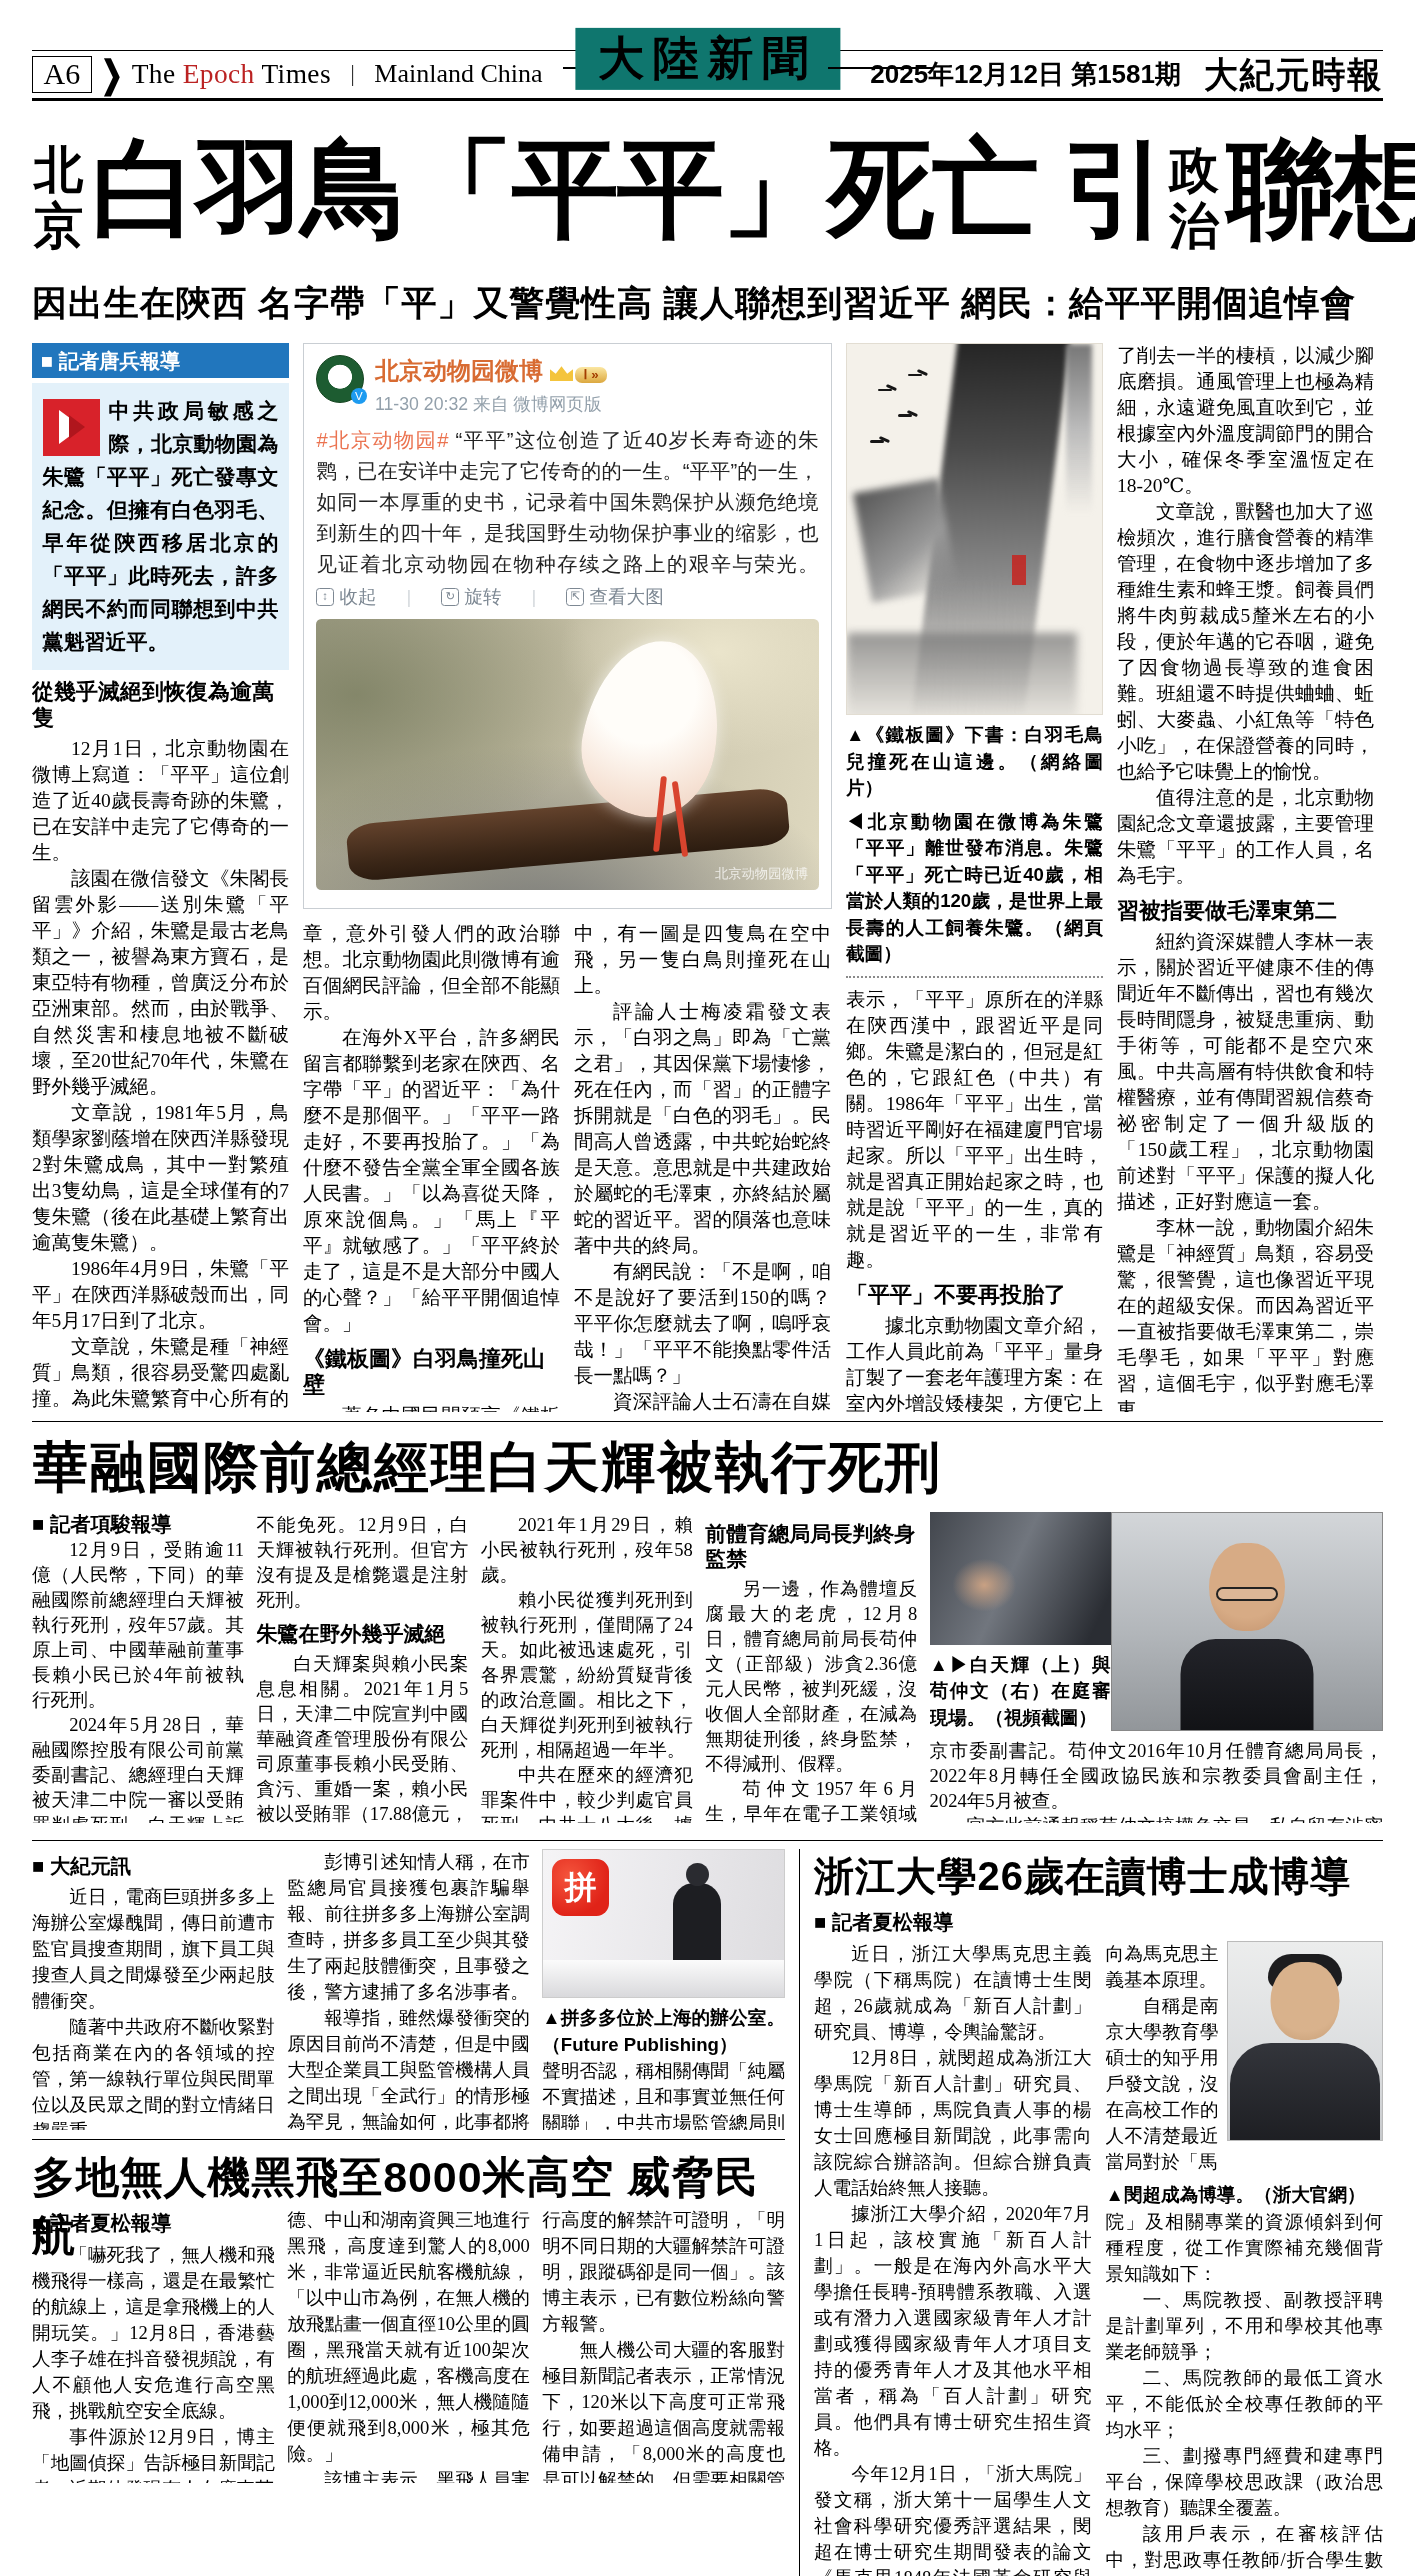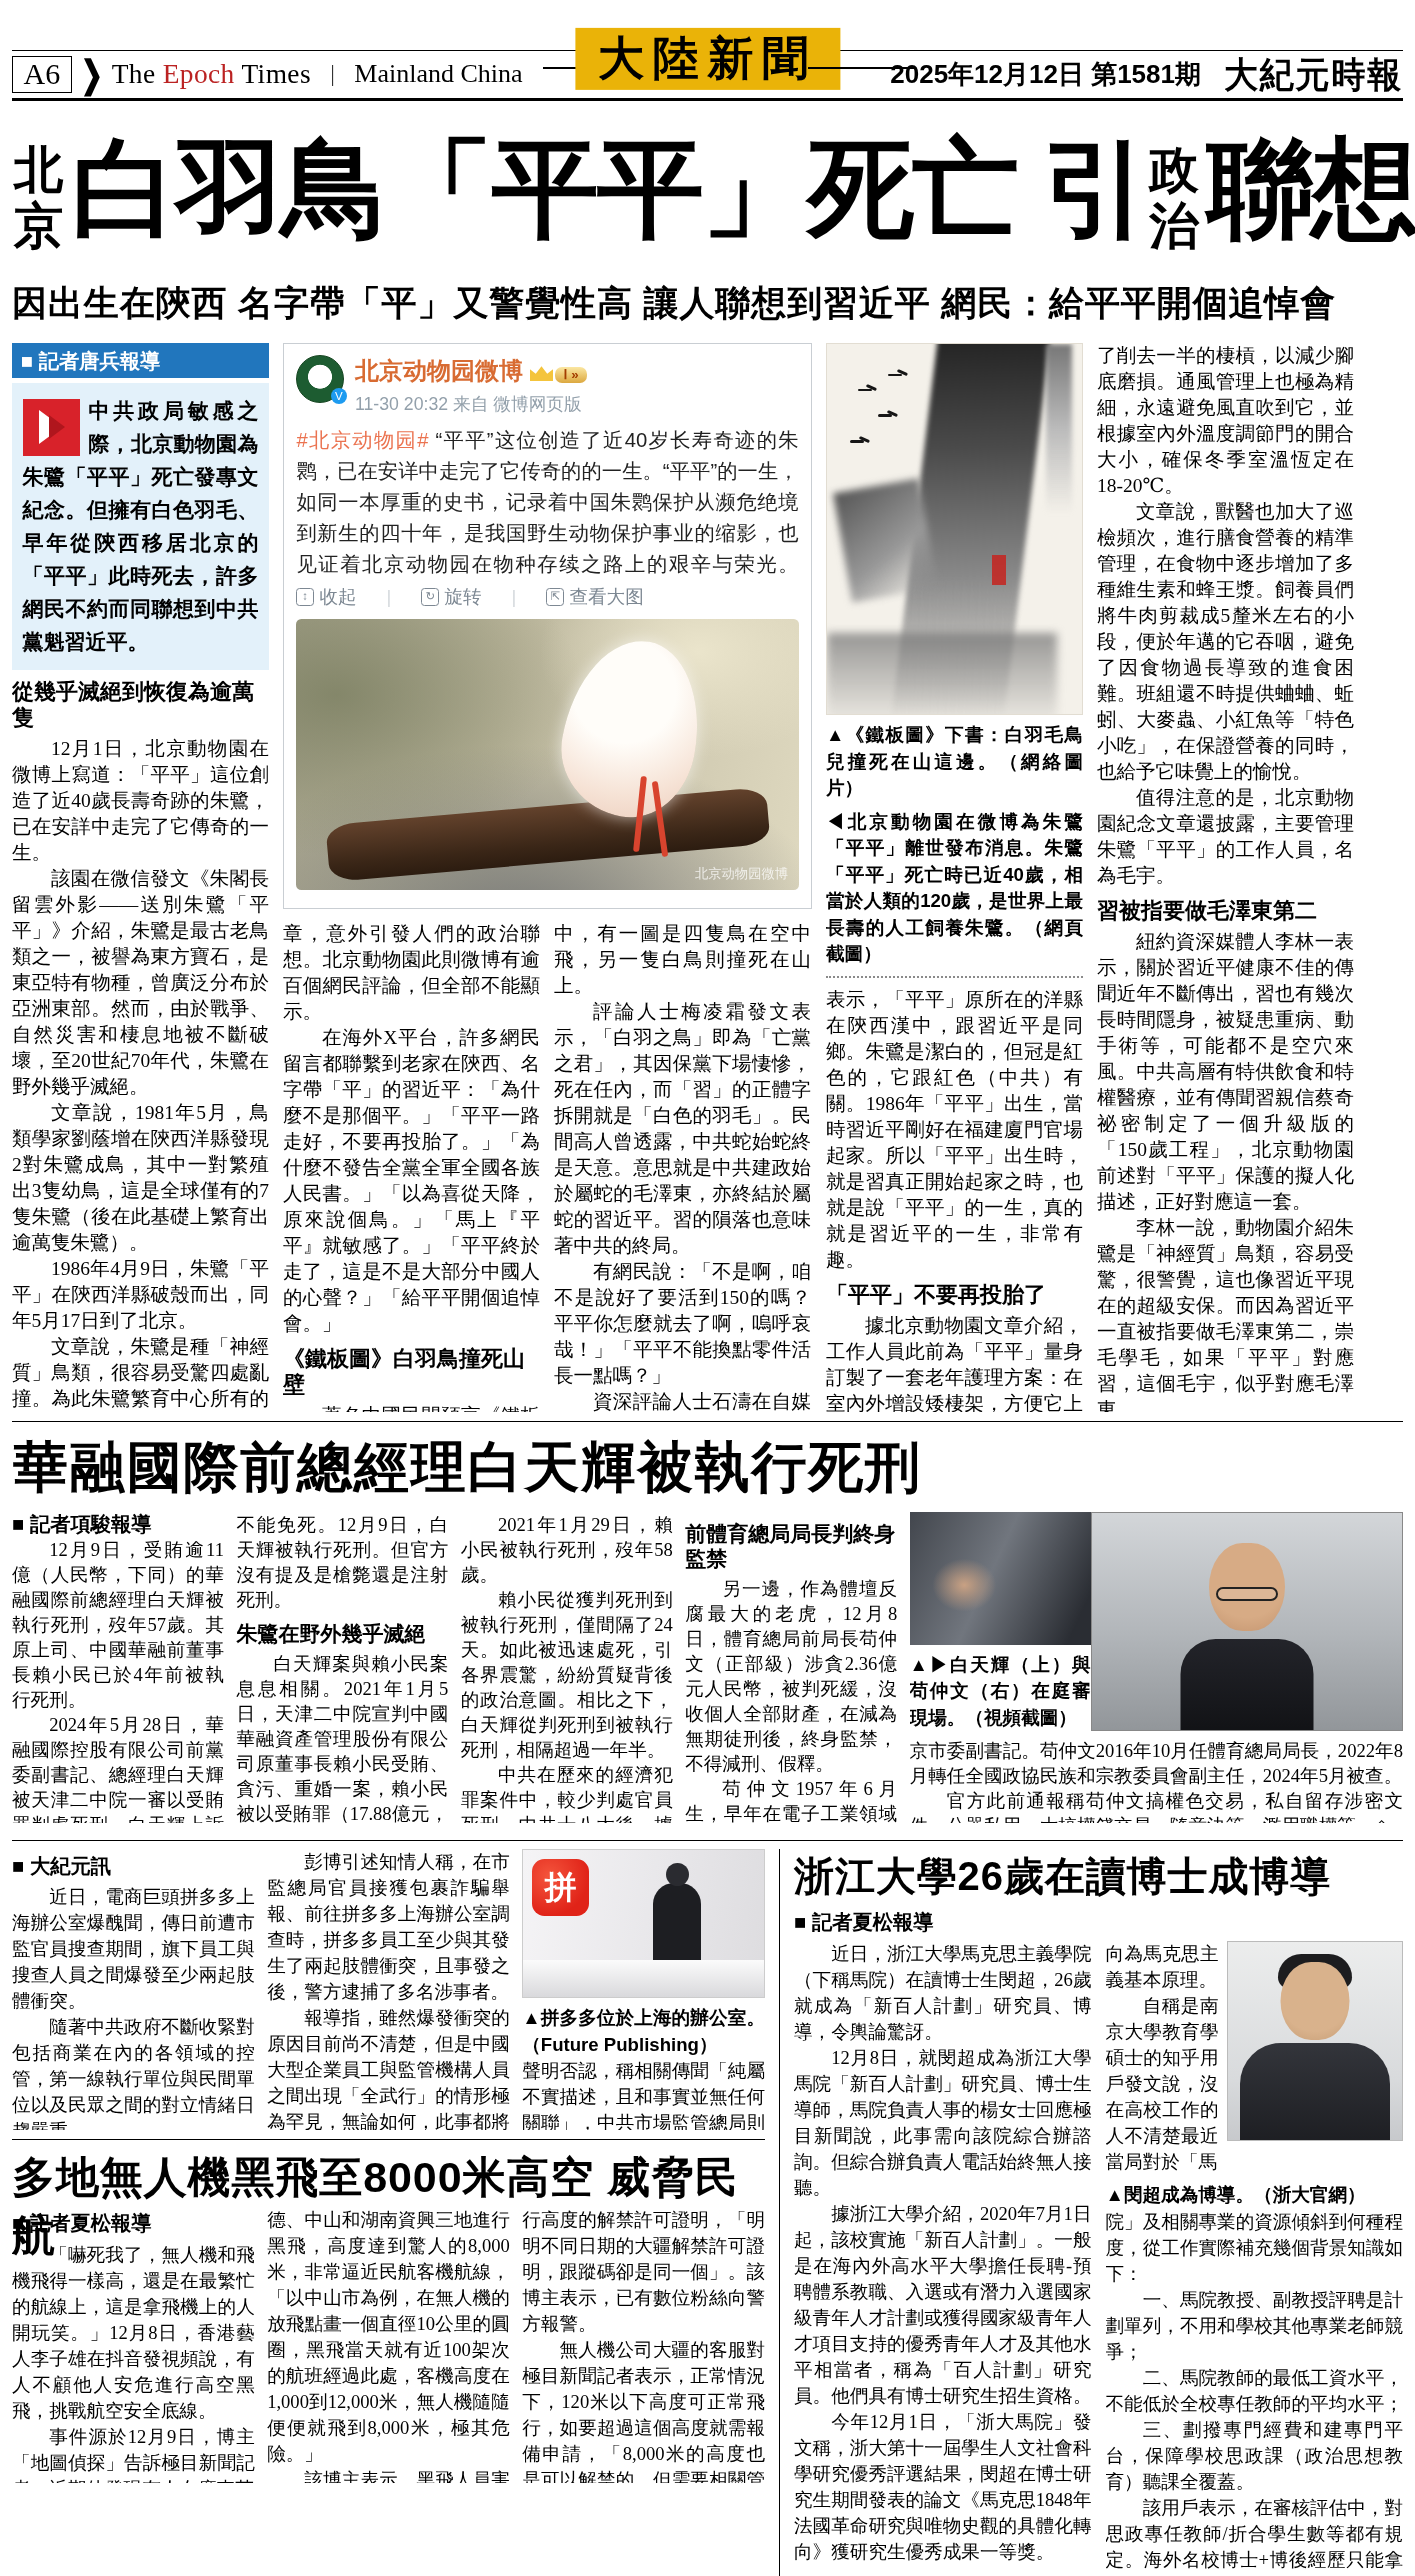--- a/index.html
+++ b/index.html
@@ -1,30 +1,30 @@
 <!DOCTYPE html>
 <html style="font-size:14px"><head>
 <meta charset="utf-8">
 <style>
   * { margin:0; padding:0; box-sizing:border-box; }
   html,body { background:#fff; }
   body { width:1415px; font-family:"Liberation Serif","DejaVu Serif",serif; color:#000; }
-  .page { width:1415px; height:2576px; padding:0 12px; overflow:hidden; position:relative; background:#fff; }
+  .page { width:1415px; height:2576px; padding:0 32px; overflow:hidden; position:relative; background:#fff; }
 
   
   .masthead { margin-top:50px; border-top:1.8px solid #000; border-bottom:3.5px solid #000;
               height:51px; display:flex; align-items:center; position:relative; }
   .mast-left { display:flex; align-items:center; gap:8.8px; padding:3.5px 0; }
   .a6-box { border:1.8px solid #000; font-family:"Liberation Serif",serif; font-size:30px; padding:0 10.6px 1.8px; }
   .a6-chev { font-size:26.5px; font-weight:bold; transform:scaleY(1.4); display:inline-block; }
   .mast-logo { font-size:27.4px; font-family:"Liberation Serif",serif; letter-spacing:0.4px; }
   .mast-logo .epoch { color:#b22; }
   .mast-sep { margin:0 10.6px; font-size:23px; color:#333; }
   .mast-section-en { font-size:26px; }
-  .mast-center { position:absolute; left:50%; transform:translate(-50%,-26%); background:#eab308;
+  .mast-center { position:absolute; left:50%; transform:translate(-50%,-26%); background:#0f766e;
                  padding:0 23px; font-size:46px; font-weight:900; letter-spacing:8.8px;
                  font-family:"Liberation Sans",sans-serif; }
   .mast-line { position:absolute; top:16px; height:1.8px; background:#000; width:106px; }
   .mast-right { margin-left:auto; display:flex; align-items:center; gap:23px; }
   .mast-date { font-size:26px; font-weight:bold; font-family:"Liberation Sans",sans-serif; }
   .mast-cn-logo { font-size:34px; font-weight:900; letter-spacing:1.8px; font-family:"DejaVu Serif",serif; transform:scaleY(1.05); }
 
   
   .main-headline { margin-top:14px; height:156px; white-space:nowrap; font-weight:900;
                    font-size:108px; line-height:150px; letter-spacing:-1.8px;

